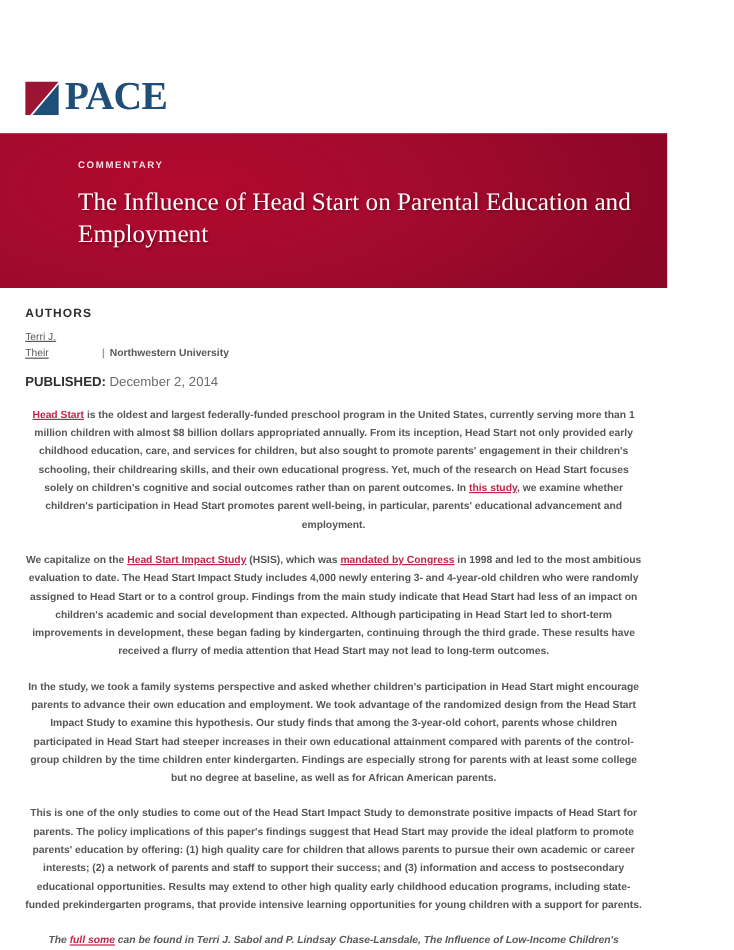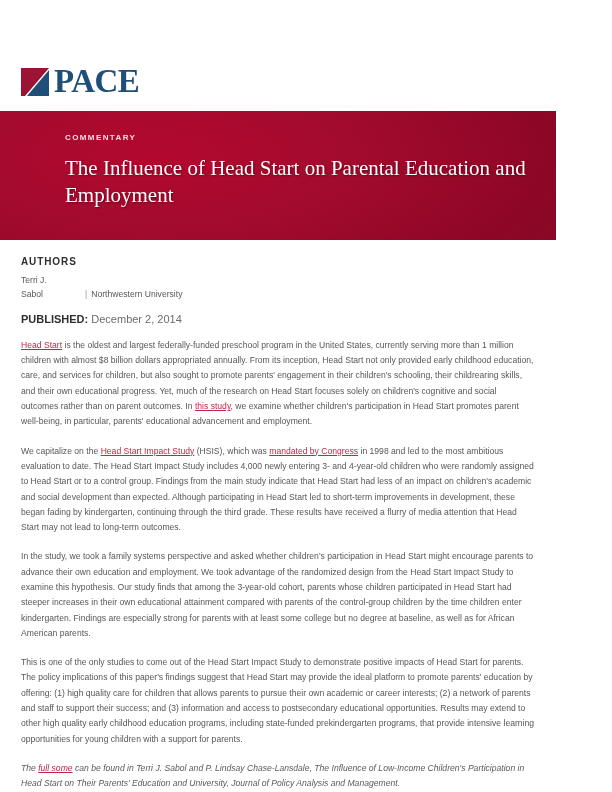--- a/index.html
+++ b/index.html
@@ -101,24 +101,26 @@
     font-size: 8.6px;
     color: #585858;
     line-height: 1.62;
   }
   .author-name {
     width: 64px;
     flex: 0 0 64px;
   }
   .author-name span {
     display: block;
+    text-decoration: underline;
   }
   .author-affil-wrap {
     padding-top: 13.5px;
     color: #585858;
+    font-weight: bold;
   }
   .author-sep {
     color: #9a9a9a;
     margin-right: 4px;
   }
   .published {
     margin-top: 11px;
     font-size: 11px;
     color: #6d6d6d;
   }
@@ -129,21 +131,22 @@
 
   
   .content {
     padding: 13px 21px 0 21px;
   }
   .content p {
     font-size: 8.6px;
     line-height: 1.78;
     color: #575757;
     margin: 0 0 14px 0;
-    text-align: left;
+    text-align: center;
+    font-weight: bold;
   }
   .content p.italic-note {
     font-style: italic;
     color: #5a5a5a;
     margin-top: 2px;
   }
   a.doclink {
     color: #c0264a;
     text-decoration: underline;
     text-underline-offset: 1px;
@@ -170,21 +173,21 @@
       <h1 class="banner-title">The Influence of Head Start on Parental Education and Employment</h1>
     </div>
   </div>
 
   <div class="meta">
     <div class="meta-heading">AUTHORS</div>
 
     <div class="author-row">
       <div class="author-name">
         <span>Terri J.</span>
-        <span>Sabol</span>
+        <span>Their</span>
       </div>
       <div class="author-affil-wrap">
         <span class="author-sep">|</span><span>Northwestern University</span>
       </div>
     </div>
 
     <div class="published">
       <span class="pub-label">PUBLISHED:</span>
       <span>December 2, 2014</span>
     </div>

